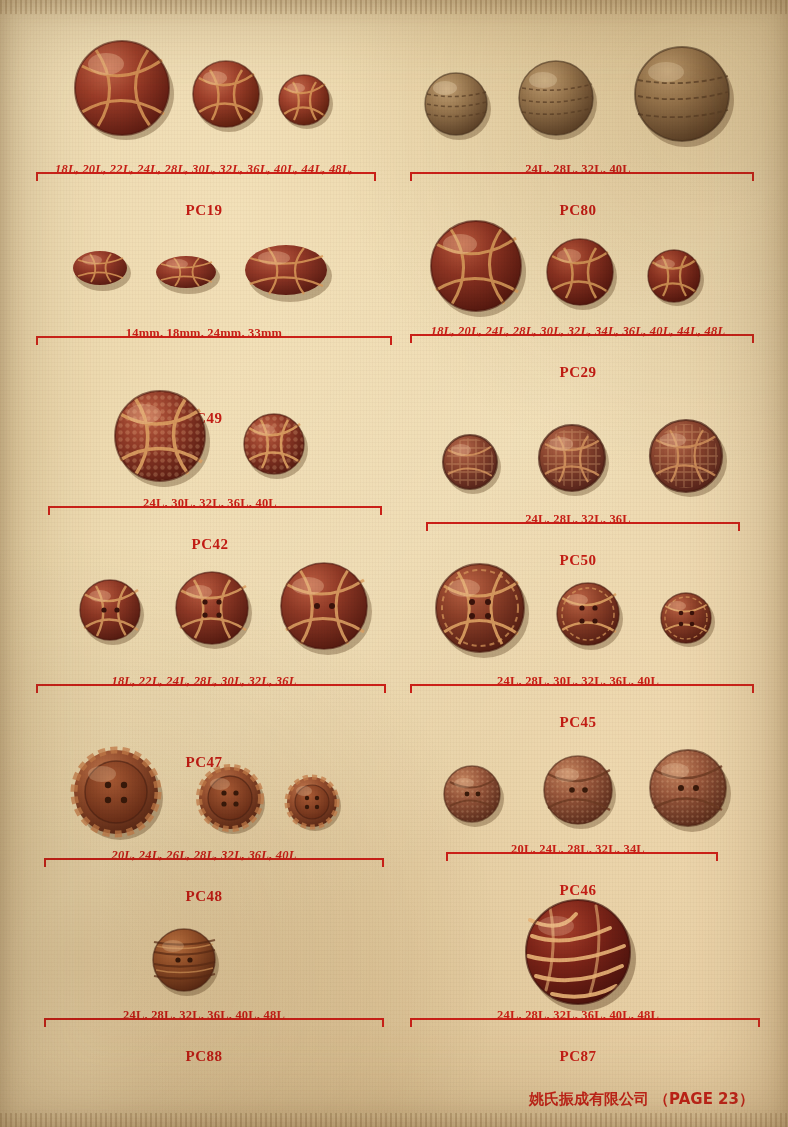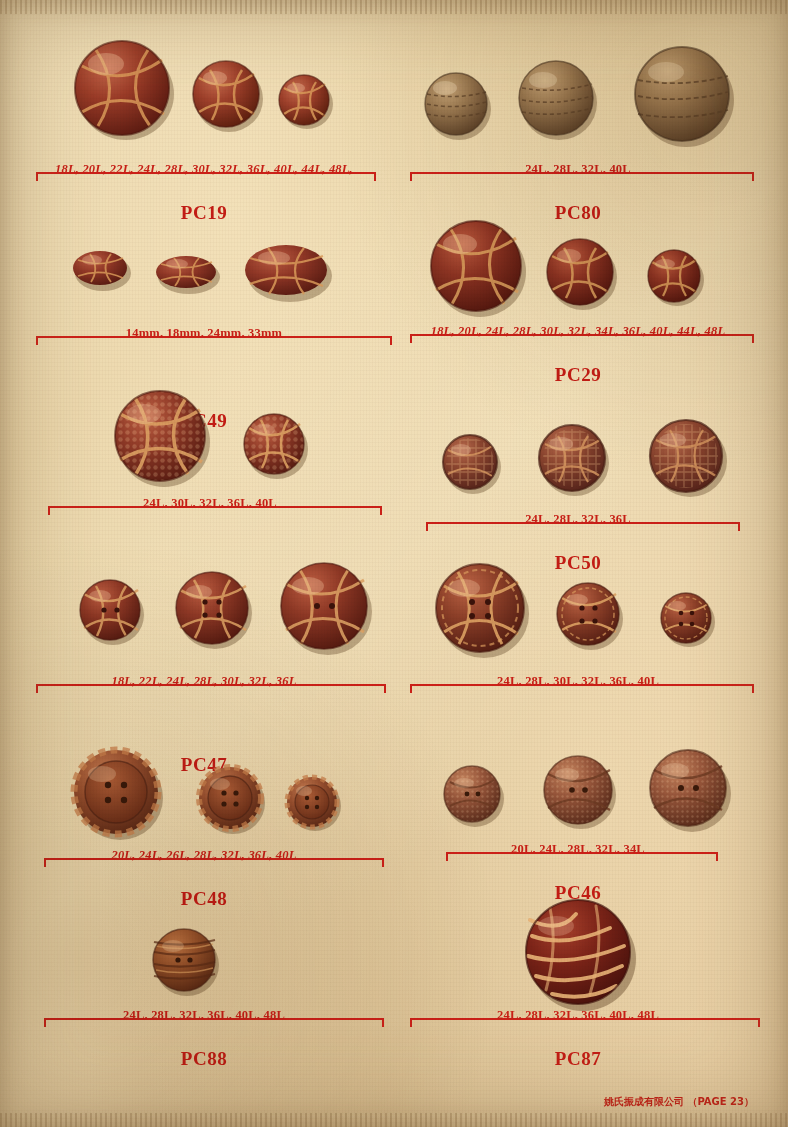--- a/index.html
+++ b/index.html
@@ -74,34 +74,34 @@
     font-weight: bold;
     letter-spacing: 0.2px;
     white-space: nowrap;
   }
   .sizes.italic { font-style: italic; }
   .code {
     position: absolute;
     width: 100%;
     text-align: center;
     color: #c31c14;
-    font-size: 19px;
+    font-size: 15px;
     font-weight: bold;
     letter-spacing: 0.5px;
   }
   .footer {
     position: absolute;
     right: 34px;
     bottom: 18px;
     color: #c31c14;
     font-size: 15px;
     font-weight: bold;
     white-space: nowrap;
   }
-  .footer .cn { font-family: "DejaVu Sans", sans-serif; font-size: 10px; }
+  .footer .cn { font-family: "DejaVu Sans", sans-serif; font-size: 15px; }
 </style>
 </head>
 <body>
 
 <div id="page">
   <div class="edge-top"></div>
   <div class="edge-bottom"></div>
 
   <div class="group" style="left:34px; top:26px; width:340px; height:205px;">
     <div class="buttons-row">
@@ -277,20 +277,21 @@
         <ellipse cx="234" cy="64" rx="31" ry="30" fill="rgba(90,60,30,.35)" transform="translate(3,5)"></ellipse>
         <circle cx="234" cy="64" r="30" fill="url(#g42)"></circle>
         <circle cx="234" cy="64" r="30" fill="url(#peb)"></circle>
         <path d="M209 48 Q234 64 260 44 M209 80 Q234 64 260 82 M221 40 Q234 64 222 88 M248 40 Q234 64 248 88" stroke="#dca062" stroke-width="2.5" fill="none" opacity=".9"></path>
         <circle cx="234" cy="64" r="30" fill="none" stroke="#4a150c" stroke-width="1.5" opacity=".6"></circle>
         <ellipse cx="224" cy="50" rx="11" ry="6" fill="rgba(255,220,180,.25)"></ellipse>
       </g>
     </svg>
     <div class="bracket" style="left:8px; top:126px; width:330px;"></div>
     <div class="sizes" style="top:116px;">24L. 30L. 32L. 36L. 40L</div>
+    <div class="code" style="top:156px;">PC42</div>
   </div>
 
   <div class="group" style="left:400px; top:396px; width:356px; height:190px;">
     <svg width="356" height="120" viewBox="0 0 356 120">
       <defs>
         <radialGradient id="g50" cx="35%" cy="26%" r="78%">
           <stop offset="0%" stop-color="#b86a4c"></stop>
             <stop offset="45%" stop-color="#8b452f"></stop>
             <stop offset="100%" stop-color="#55231a"></stop>
         </radialGradient>
@@ -413,20 +414,21 @@
         <circle cx="281" cy="61" r="2.3" fill="#3a120a"></circle>
           <circle cx="292" cy="61" r="2.3" fill="#3a120a"></circle>
         <circle cx="281" cy="72" r="2.3" fill="#3a120a"></circle>
           <circle cx="292" cy="72" r="2.3" fill="#3a120a"></circle>
         <circle cx="286" cy="66" r="25" fill="none" stroke="#45150c" stroke-width="1.4" opacity=".6"></circle>
         <ellipse cx="277" cy="54" rx="9" ry="5" fill="rgba(255,220,180,.28)"></ellipse>
       </g>
     </svg>
     <div class="bracket" style="left:10px; top:132px; width:340px;"></div>
     <div class="sizes" style="top:122px;">24L. 28L. 30L. 32L. 36L. 40L</div>
+    <div class="code" style="top:162px;">PC45</div>
   </div>
 
   <div class="group" style="left:34px; top:734px; width:340px; height:190px;">
     <svg width="340" height="130" viewBox="0 0 340 130">
       <defs>
         <radialGradient id="g48" cx="35%" cy="26%" r="78%">
           <stop offset="0%" stop-color="#c47a50"></stop>
             <stop offset="45%" stop-color="#9a5130"></stop>
             <stop offset="100%" stop-color="#5d2a16"></stop>
         </radialGradient>

